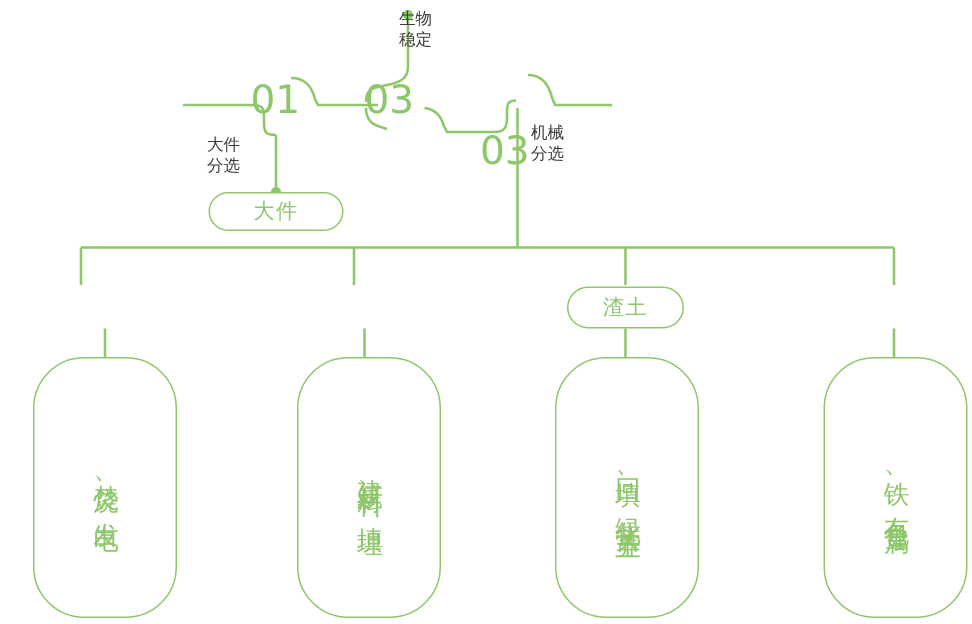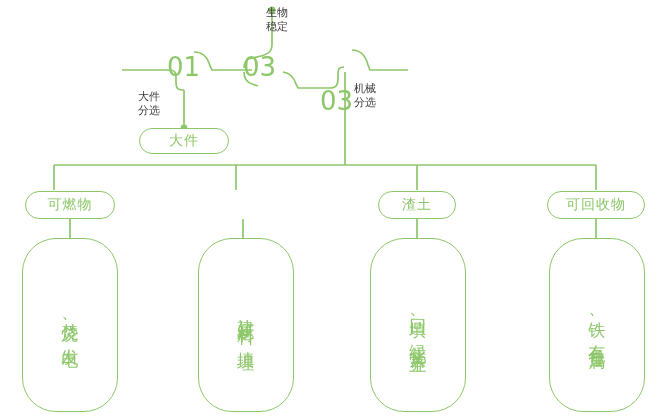--- a/index.html
+++ b/index.html
@@ -132,32 +132,26 @@
 
   <div class="caption" style="left:354px;top:82px;">
     <div>机械</div>
     <div>分选</div>
   </div>
 
   <div class="pill small" style="left:139px;top:128px;width:90px;height:26px;">
     <span>大件</span>
   </div>
 
-  <div class="pill small" style="left:25px;top:191px;width:90px;height:28px;">
-    <span>可燃物</span>
-  </div>
 
 
   <div class="pill small" style="left:378px;top:191px;width:78px;height:28px;">
     <span>渣土</span>
   </div>
 
-  <div class="pill small" style="left:547px;top:191px;width:98px;height:28px;">
-    <span>可回收物</span>
-  </div>
 
   <div class="vbox" style="left:22px;top:238px;width:96px;height:174px;">
     <div class="vtext">焚烧、发电</div>
   </div>
 
   <div class="vbox" style="left:198px;top:238px;width:96px;height:174px;">
     <div class="vtext">建筑材料、填埋</div>
   </div>
 
   <div class="vbox" style="left:370px;top:238px;width:96px;height:174px;">

